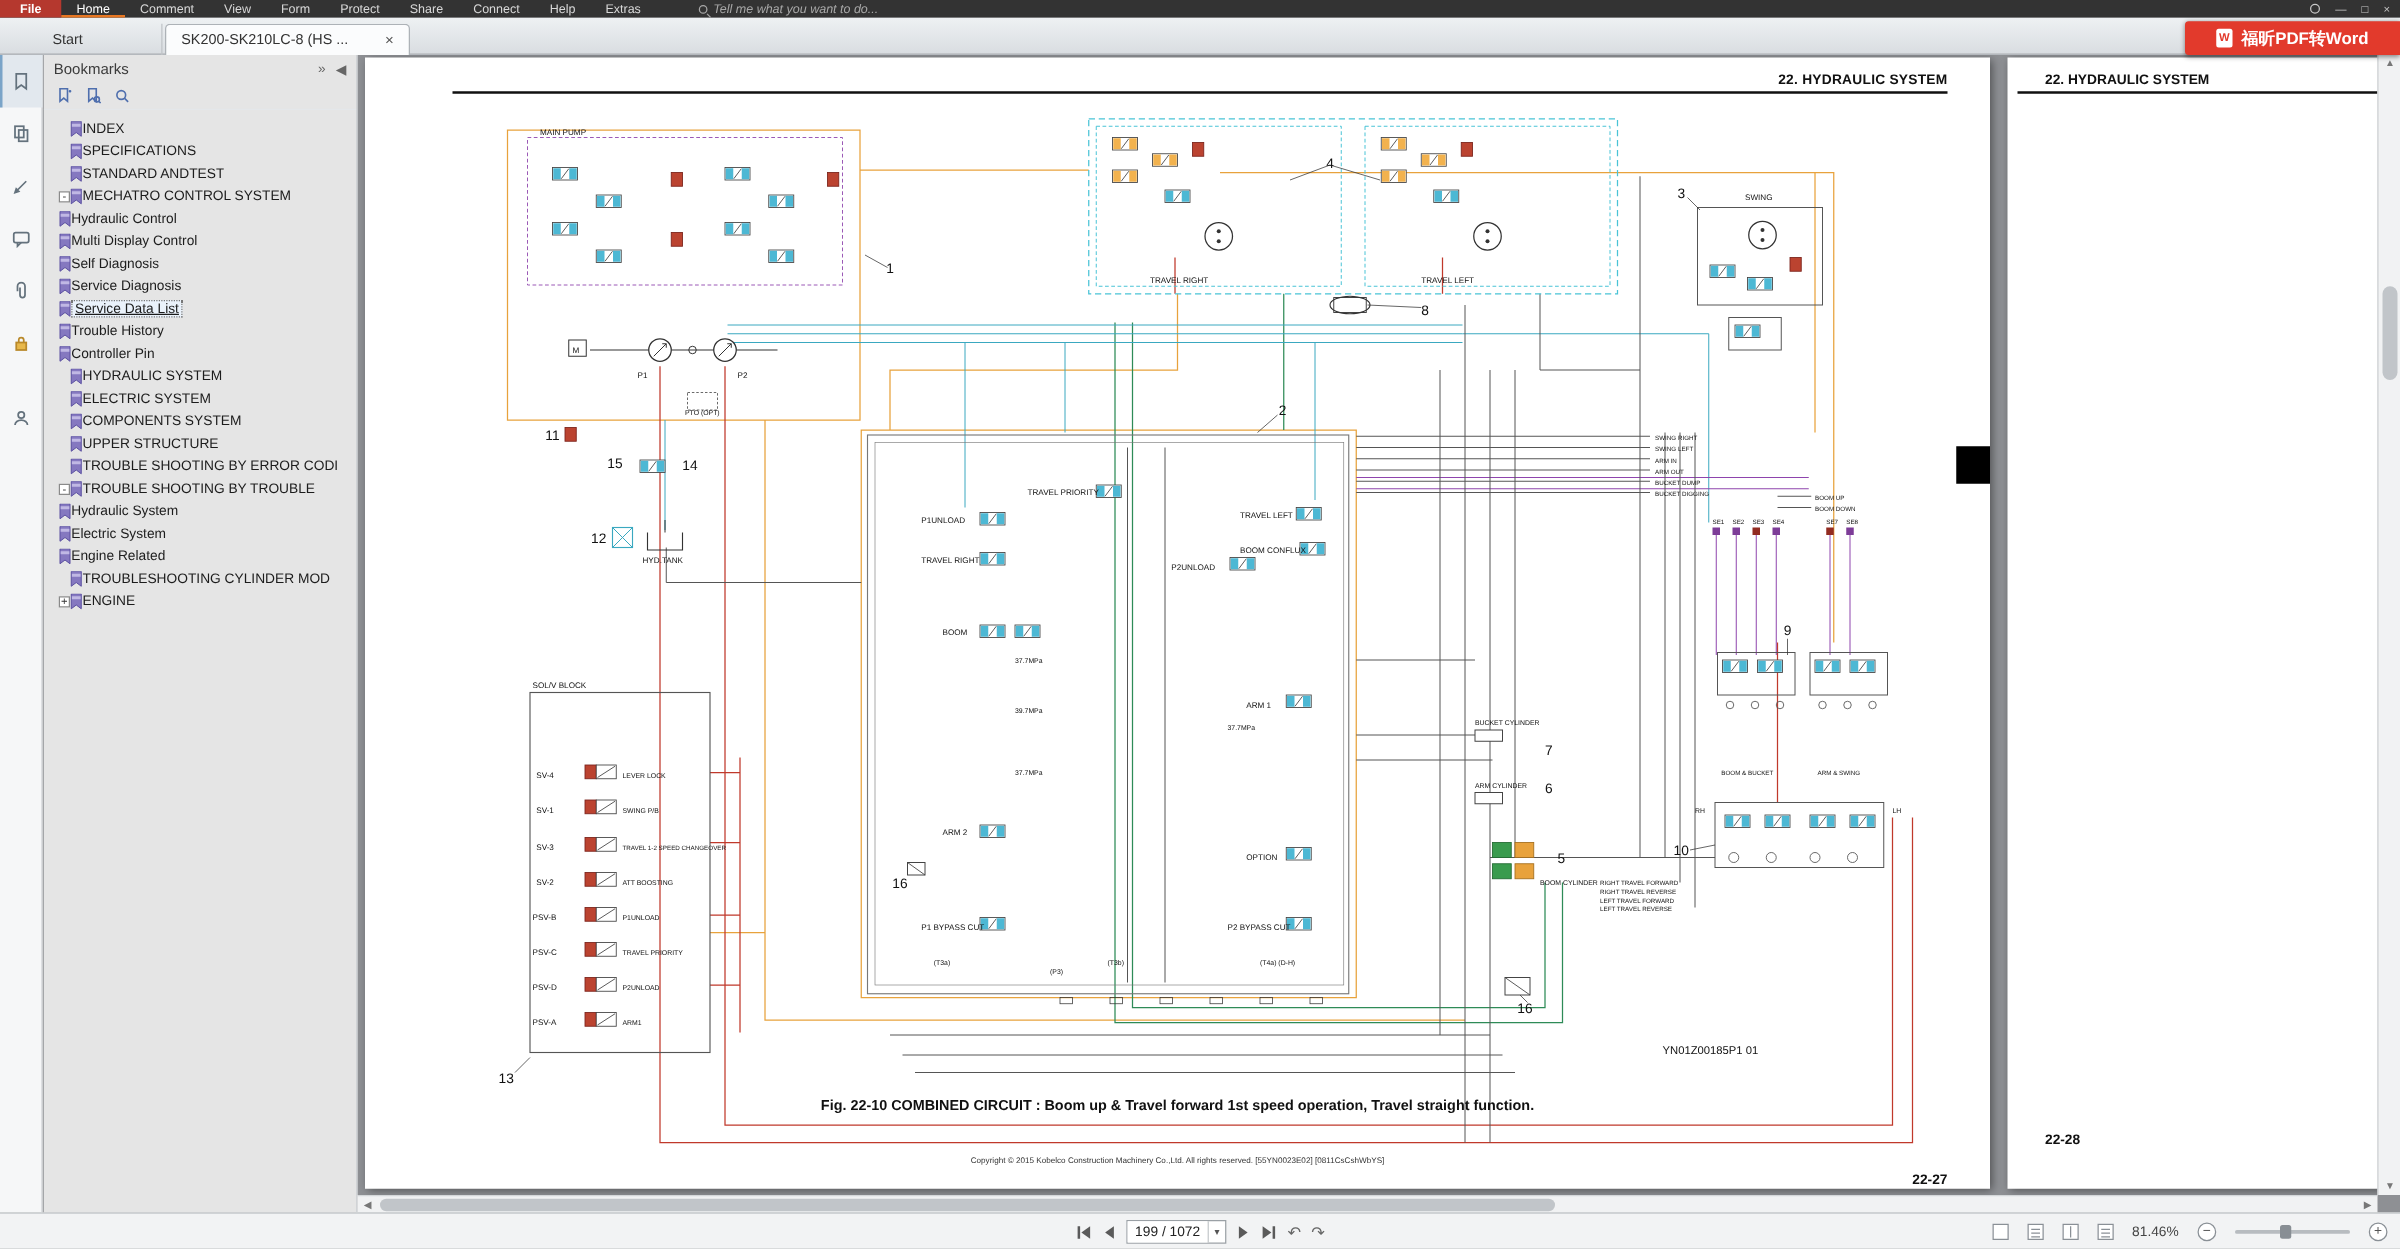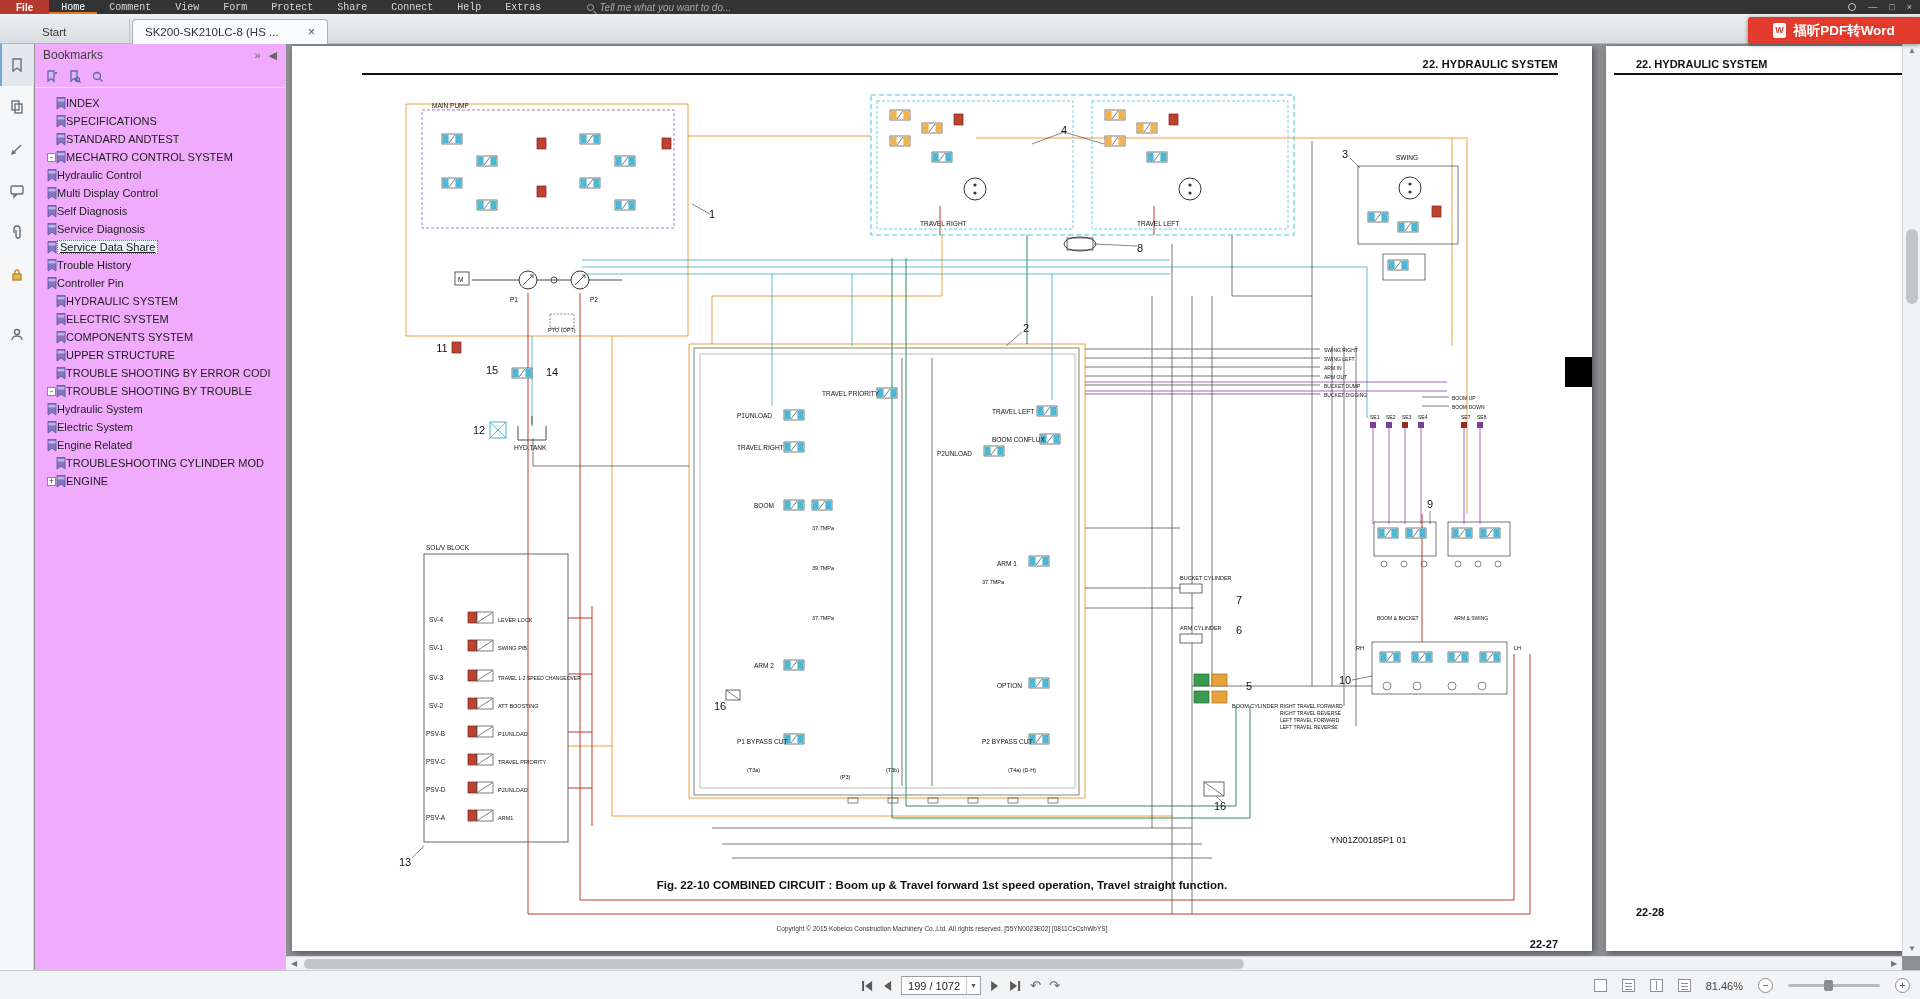--- a/index.html
+++ b/index.html
@@ -1,21 +1,21 @@
 <!DOCTYPE html>
 <html><head>
 <meta charset="utf-8">
 <style>
   * { margin:0; padding:0; box-sizing:border-box; }
   html,body { width:1920px; height:999px; overflow:hidden; font-family:"Liberation Sans","DejaVu Sans",sans-serif; background:#8e9094; }
 
   
   .ribbon { position:absolute; top:0; left:0; right:0; height:14px; background:#333333; display:flex; align-items:stretch; font-size:10px; color:#d8d8d8; z-index:50; }
   .ribbon .file { background:#b5382e; color:#fff; padding:0 16px; display:flex; align-items:center; font-weight:bold; }
-  .rtab { padding:0 12px; display:flex; align-items:center; cursor:default;font-family:Liberation Mono, monospace; }
+  .rtab { padding:0 12px; display:flex; align-items:center; cursor:default; }
   .rtab.active { color:#fff; box-shadow:inset 0 -2px 0 #e87722; }
   .tellme { margin-left:34px; display:flex; align-items:center; gap:5px; color:#a8a8a8; font-style:italic; }
   .mag { width:7px; height:7px; border:1.2px solid #a8a8a8; border-radius:50%; position:relative; display:inline-block; }
   .mag::after { content:""; position:absolute; width:4px; height:1.2px; background:#a8a8a8; transform:rotate(45deg); left:5px; top:7px; }
   .ribbon-right { margin-left:auto; display:flex; align-items:center; gap:12px; padding-right:8px; color:#c8c8c8; font-size:9px; }
   .userdot { width:8px; height:8px; border-radius:50%; border:1.2px solid #c8c8c8; }
 
   
   .tabbar { position:absolute; top:14px; left:0; right:0; height:30px; background:linear-gradient(#eef1f3,#d9dde1); border-bottom:1px solid #b4b8bd; z-index:40; }
   .doctab { position:absolute; top:5px; height:25px; display:flex; align-items:center; font-size:11.5px; color:#333; padding:0 12px; }
@@ -27,21 +27,21 @@
   .badge .doc::after { content:"W"; position:absolute; left:2px; top:2px; font-size:9px; color:#e23a2c; font-weight:bold; }
 
   
   .iconstrip { position:absolute; left:0; top:44px; width:34px; bottom:29px; background:#f6f7f8; border-right:1px solid #d5d8da; z-index:30; }
   .sicon { width:34px; height:42px; display:flex; align-items:center; justify-content:center; }
   .sicon.active { background:#e2e8ee; box-shadow:inset 2px 0 0 #7aa4c8; }
   .sicon svg { stroke:#64727d; fill:none; stroke-width:1.4; }
   .sicon.gap { margin-top:18px; }
 
   
-  .bkpanel { position:absolute; left:35px; top:44px; width:251px; bottom:29px; background:#f0abfc; border-right:1px solid #c9cdd1; z-index:30; overflow:hidden; }
+  .bkpanel { position:absolute; left:35px; top:44px; width:251px; bottom:29px; background:#e5e5e5; border-right:1px solid #c9cdd1; z-index:30; overflow:hidden; }
   .bkheader { height:22px; display:flex; align-items:center; padding:0 8px; font-size:12px; color:#3c3c3c; }
   .bkheader .ttl { flex:1; }
   .bkheader .hic { color:#666; font-size:11px; margin-left:8px; }
   .bktools { height:22px; display:flex; align-items:center; gap:10px; padding:0 10px; border-bottom:1px solid #e4e7ea; }
   .bktools svg { stroke:#4f6fae; fill:none; stroke-width:1.3; }
   .bktree { position:absolute; top:50px; left:0; right:0; bottom:14px; font-size:11px; color:#1c1c1c; }
   .bkrow { height:18px; display:flex; align-items:center; gap:0; padding-left:12px; white-space:nowrap; overflow:hidden; }
   .bkrow.lv1 { }
   .tgl { width:9px; height:9px; border:1px solid #8a8a8a; background:#fff; font-size:9px; line-height:7px; text-align:center; color:#333; flex:0 0 9px; }
   .tspace { width:9px; flex:0 0 9px; }
@@ -260,21 +260,21 @@
           <path d="M1,0 h8 v12 l-4,-3 l-4,3 z" fill="#8578c0" stroke="#5a4fa0" stroke-width="0.8"></path>
           <rect x="1.5" y="2" width="7" height="2.4" fill="#c0b8e4"></rect>
         </svg>
         <span class="lbl">Service Diagnosis</span>
       </div>
     <div class="bkrow lv1 sel">
         <svg class="bmk" width="10" height="13" viewBox="0 0 10 13">
           <path d="M1,0 h8 v12 l-4,-3 l-4,3 z" fill="#8578c0" stroke="#5a4fa0" stroke-width="0.8"></path>
           <rect x="1.5" y="2" width="7" height="2.4" fill="#c0b8e4"></rect>
         </svg>
-        <span class="lbl">Service Data Share</span>
+        <span class="lbl">Service Data List</span>
       </div>
     <div class="bkrow lv1">
         <svg class="bmk" width="10" height="13" viewBox="0 0 10 13">
           <path d="M1,0 h8 v12 l-4,-3 l-4,3 z" fill="#8578c0" stroke="#5a4fa0" stroke-width="0.8"></path>
           <rect x="1.5" y="2" width="7" height="2.4" fill="#c0b8e4"></rect>
         </svg>
         <span class="lbl">Trouble History</span>
       </div>
     <div class="bkrow lv1">
         <svg class="bmk" width="10" height="13" viewBox="0 0 10 13">

